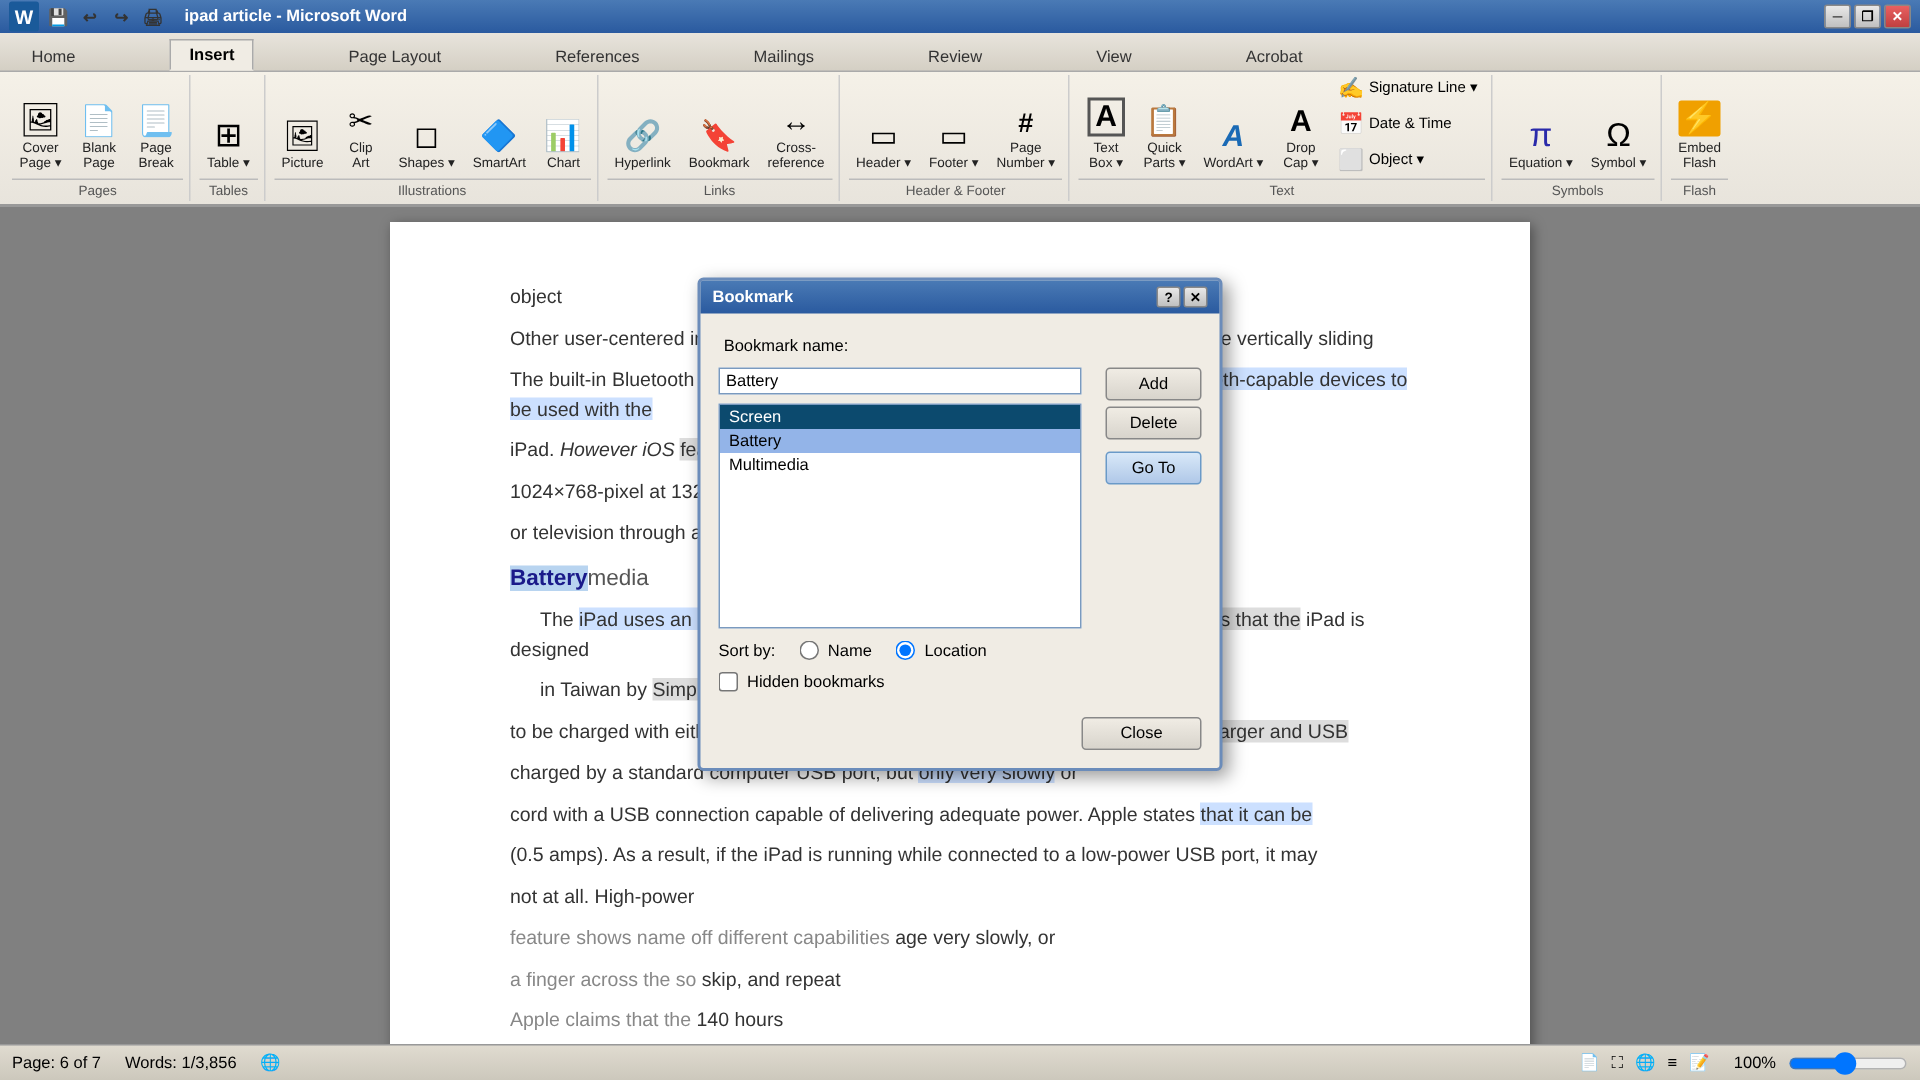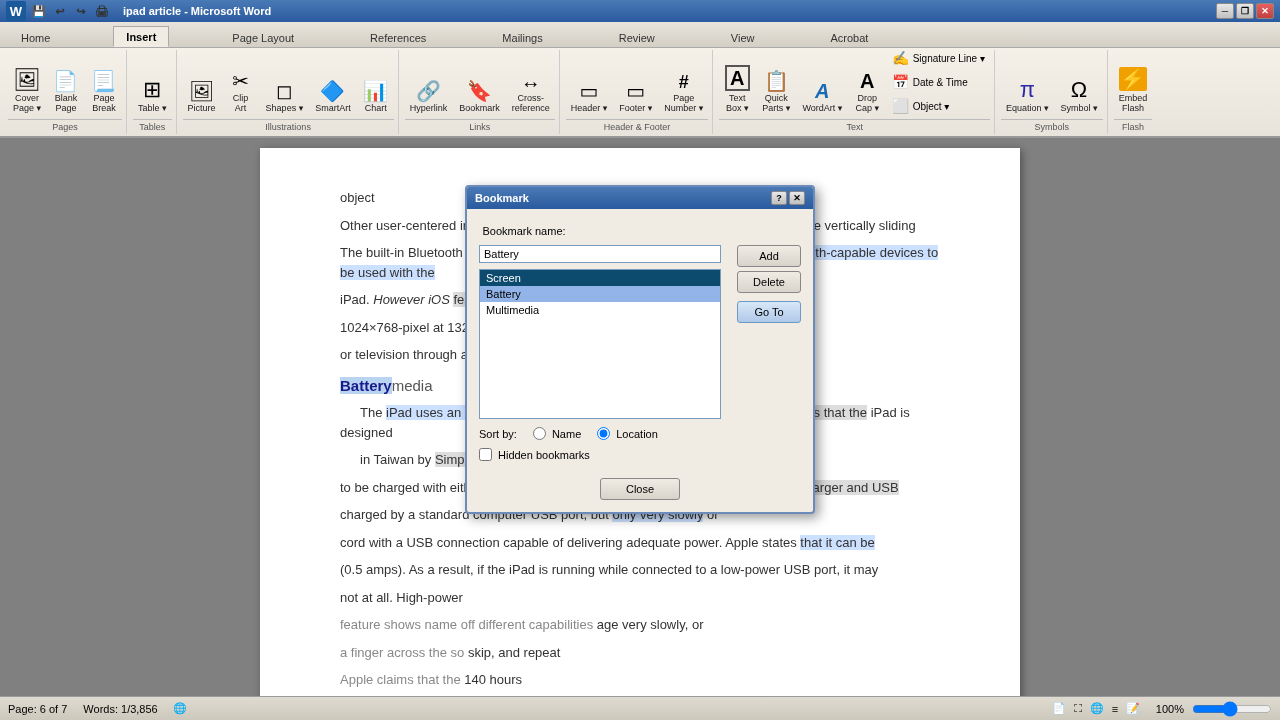--- a/index.html
+++ b/index.html
@@ -286,21 +286,21 @@
     .radio-group { display: flex; align-items: center; gap: 6px; }
     .dialog-checkbox-row {
       display: flex;
       align-items: flex-end;
       gap: 6px;
       margin-bottom: 12px;
       font-size: 11px;
     }
     .dialog-close-row {
       display: flex;
-      justify-content: center;
+      justify-content: flex-end;
       margin-top: 17px;
     }
     .listbox-scroll { display: flex; flex-direction: column; }
 
     
     .word-logo {
       width: 20px; height: 20px;
       background: #1a5a9a;
       color: white;
       font-weight: bold;

